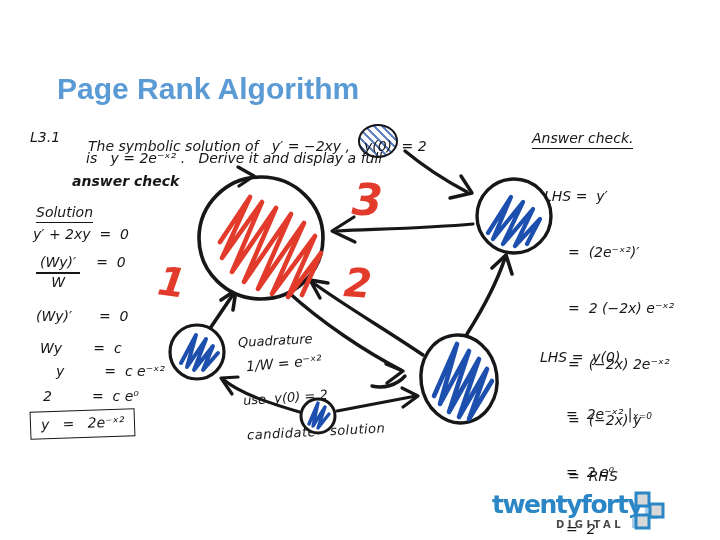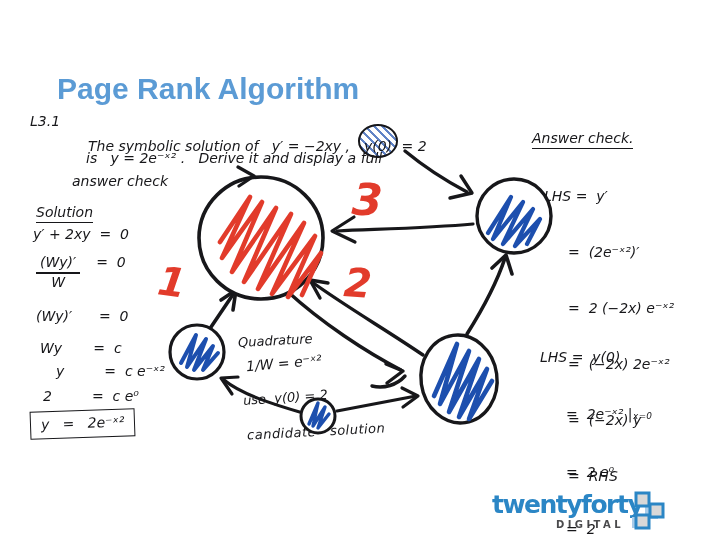--- a/index.html
+++ b/index.html
@@ -36,24 +36,24 @@
             letter-spacing:3.4px;color:var(--c-logo_gray);}
   .logoicon{position:absolute;left:140px;top:1px;}
 </style>
 </head>
 <body>
 
 <div class="slide">
 
   <h1 class="title">Page Rank Algorithm</h1>
 
-  <div class="hw" style="left:30px;top:113px;">L3.1</div>
+  <div class="hw" style="left:30px;top:129px;">L3.1</div>
   <div class="hw" style="left:88px;top:127px;"><span>The symbolic solution of   y′ = −2xy ,  </span><span class="circled">y(0)</span><span> = 2</span></div>
   <div class="hw" style="left:86px;top:150px;">is   y = 2e⁻ˣ² .   Derive it and display a full</div>
-  <div class="hw" style="left:72px;top:173px;">answer check</div>
+  <div class="hw" style="left:72px;top:173px;font-weight:bold;">answer check</div>
 
   <div class="hw u" style="left:36px;top:204px;">Solution</div>
   <div class="hw" style="left:33px;top:226px;">y′ + 2xy  =  0</div>
   <div class="hw fracrow" style="left:36px;top:254px;">
     <span class="frac">
       <span class="num">(Wy)′</span>
       <span>W</span>
     </span>
     <span>=  0</span>
   </div>

